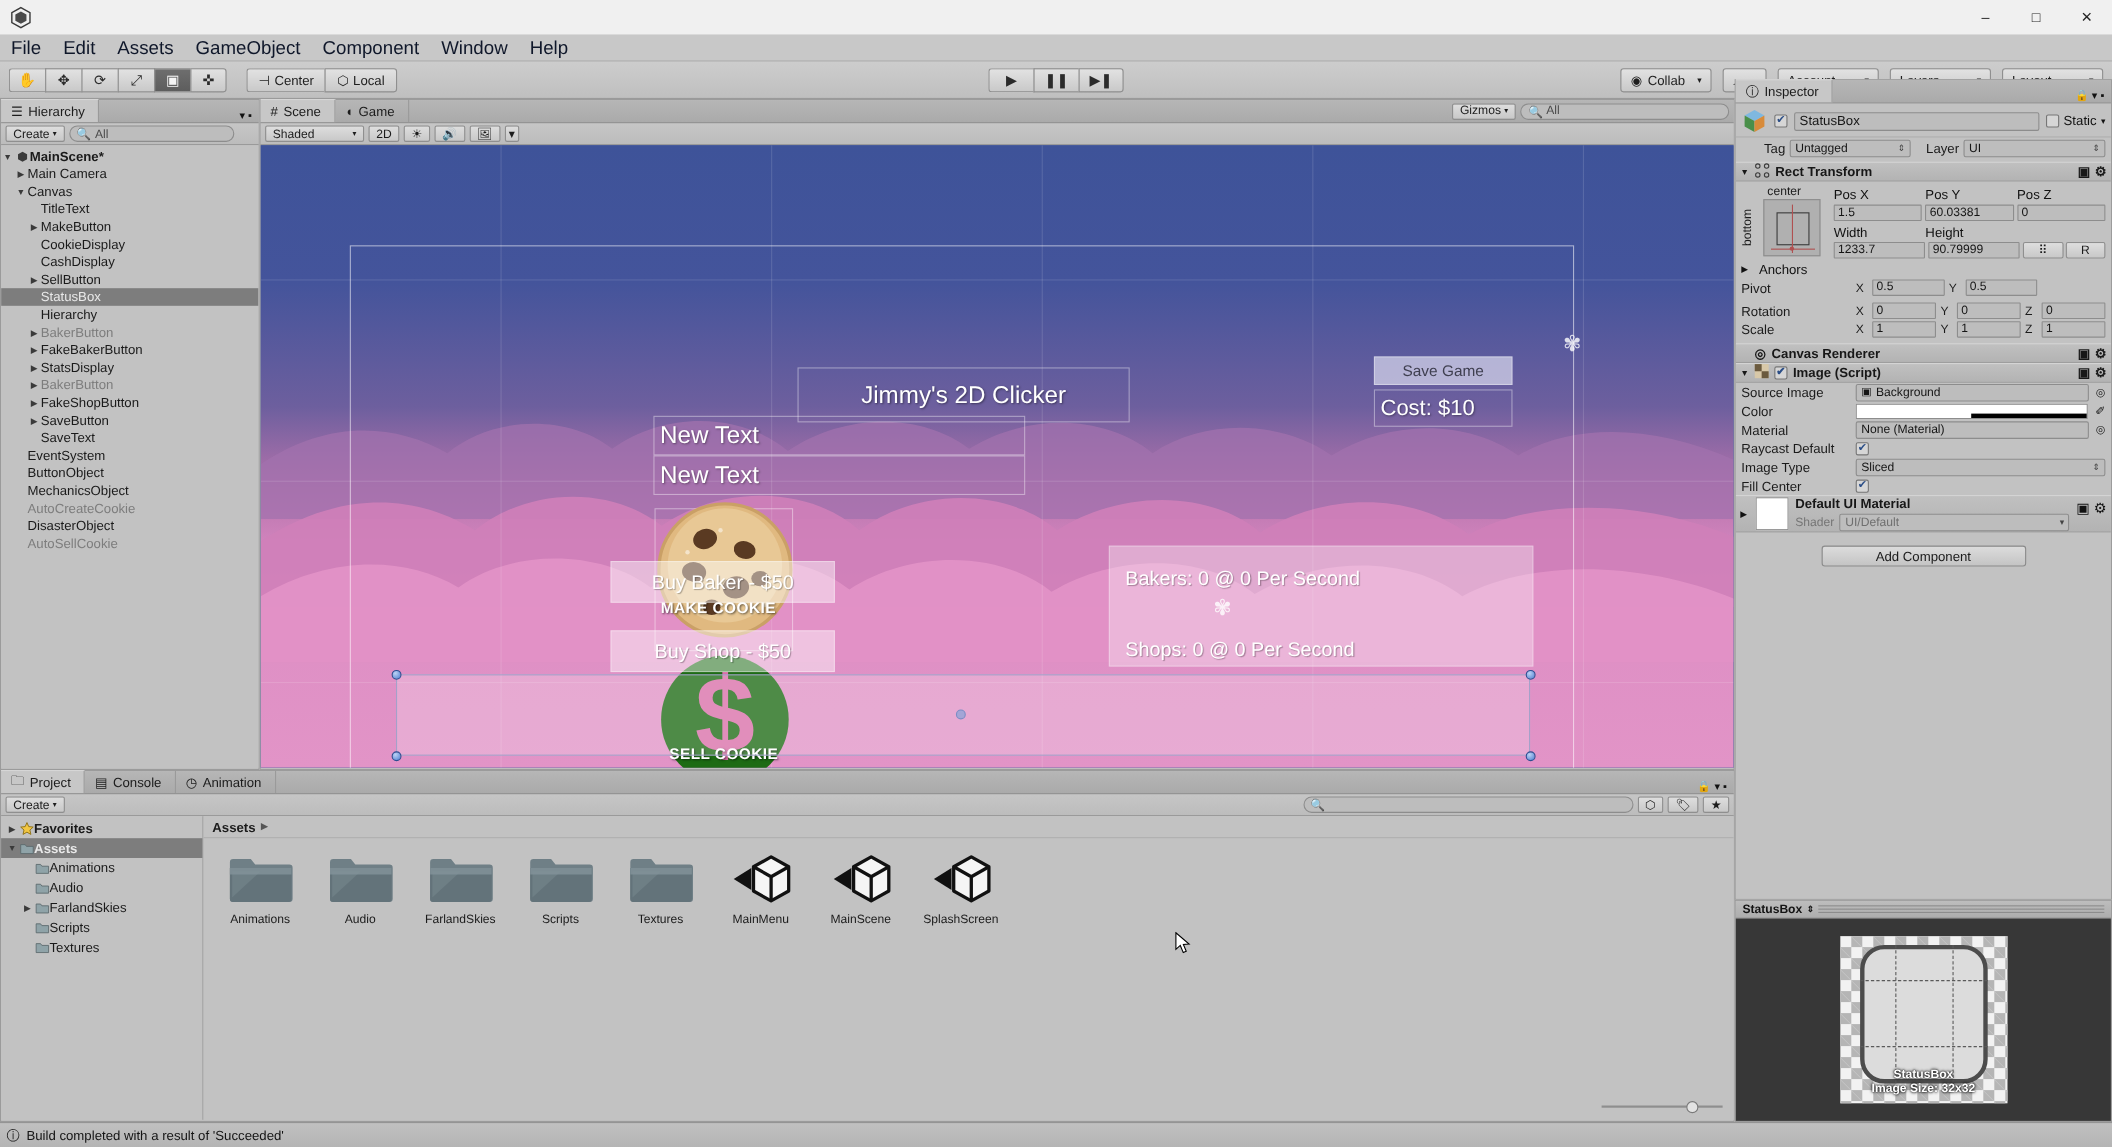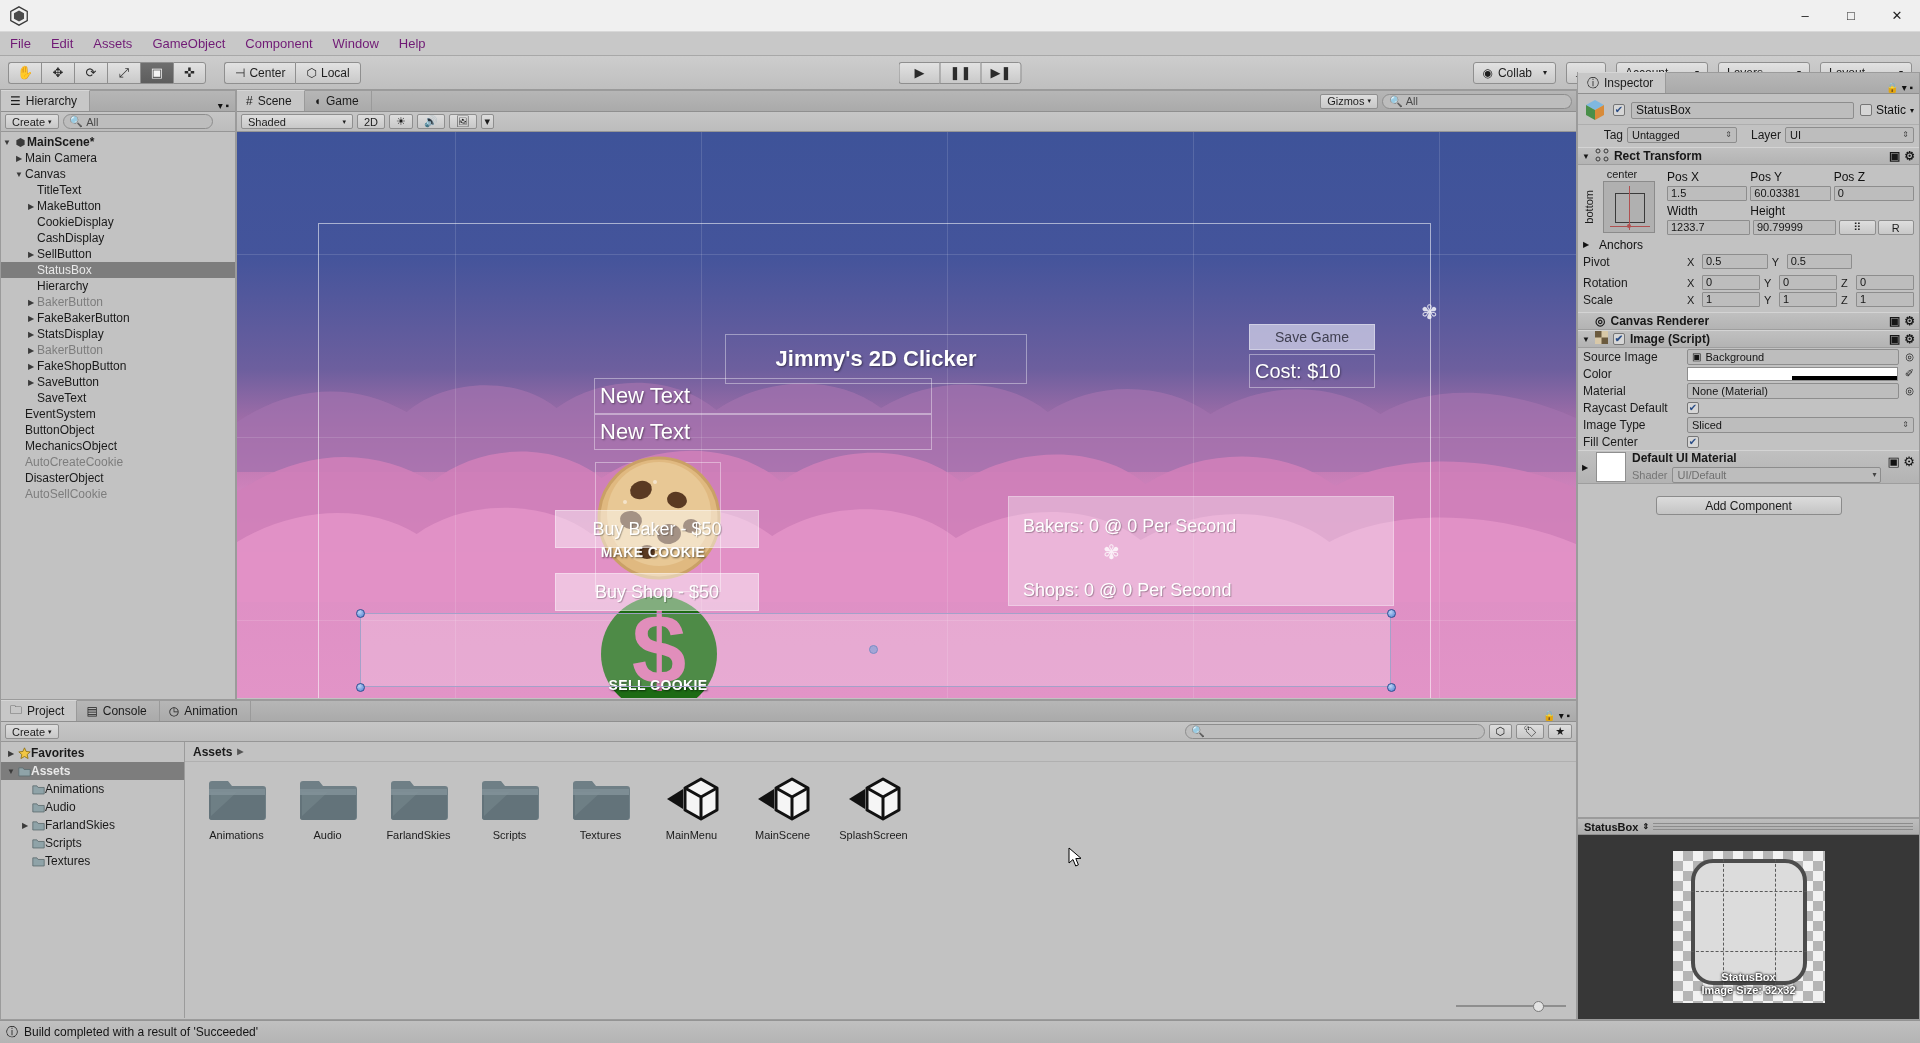--- a/index.html
+++ b/index.html
@@ -24,21 +24,21 @@
     width:46px; height:32px; display:flex; align-items:center; justify-content:center;
     font-size:13px; color:#222;
   }
 
   
   .menubar {
     position:absolute; left:0; top:32px; width:1920px; height:24px;
     background:#c8c8c8; display:flex; align-items:center;
     border-bottom:1px solid #a8a8a8;
   }
-  .menu-item { padding:16px 10px; font-size:13px; color:#701a75; line-height:24px; cursor:default;}
+  .menu-item { padding:16px 10px; font-size:17px; color:#0f172a; line-height:24px; cursor:default;}
 
   
   .toolbar {
     position:absolute; left:0; top:56px; width:1920px; height:34px;
     background:linear-gradient(#cdcdcd,#bfbfbf);
     border-bottom:1px solid #9a9a9a; display:flex; align-items:center;
   }
   .tgroup { display:flex; margin-left:8px; }
   .tbtn {
     width:33px; height:22px; background:linear-gradient(#e2e2e2,#c9c9c9);
@@ -460,21 +460,21 @@
         <span>#</span>
         <span>Scene</span>
       </div>
       <div class="ptab">
         <span>◖</span>
         <span>Game</span>
       </div>
       <div class="ptab-menu">▾ ▪</div>
     </div>
     <div class="sub-toolbar">
-      <div class="mini-btn" style="width:112px">
+      <div class="mini-btn" style="width:90px">
         <span>Shaded</span>
         <span style="margin-left:auto;font-size:7px">▾</span>
       </div>
       <div class="mini-btn">2D</div>
       <div class="mini-btn">☀</div>
       <div class="mini-btn">🔊</div>
       <div class="mini-btn">🖼</div>
       <div class="mini-btn" style="padding:0 3px">▾</div>
       <div class="gizmo-bar">
         <div class="mini-btn">
@@ -506,21 +506,21 @@
       <div class="grid-v" style="left:710px;top:0;width:1px;height:100%"></div>
       <div class="grid-v" style="left:956px;top:0;width:1px;height:100%"></div>
       <div class="grid-v" style="left:1202px;top:0;width:1px;height:100%"></div>
       <div class="grid-h" style="left:0;top:122px;height:1px;width:100%"></div>
       <div class="grid-h" style="left:0;top:305px;height:1px;width:100%"></div>
       <div class="grid-h" style="left:0;top:488px;height:1px;width:100%"></div>
 
       <div class="canvas-rect" style="left:81px;top:91px;width:1113px;height:494px"></div>
 
       <div class="ui-box" style="left:488px;top:202px;width:302px;height:50px"></div>
-      <div class="ui-text" style="left:488px;top:202px;width:302px;height:50px;display:flex;align-items:center;justify-content:center;font-size:22px;font-weight:bold;text-shadow:1px 1px 2px rgba(0,0,0,.45)">Jimmy's 2D Clicker</div>
+      <div class="ui-text" style="left:488px;top:202px;width:302px;height:50px;display:flex;align-items:center;justify-content:center;font-size:22px;font-weight:normal;text-shadow:1px 1px 2px rgba(0,0,0,.45)">Jimmy's 2D Clicker</div>
 
       <div class="ui-box" style="left:357px;top:246px;width:338px;height:36px"></div>
       <div class="ui-text" style="left:363px;top:248px;font-size:22px;line-height:32px;text-shadow:1px 1px 2px rgba(0,0,0,.4)">New Text</div>
       <div class="ui-box" style="left:357px;top:282px;width:338px;height:36px"></div>
       <div class="ui-text" style="left:363px;top:284px;font-size:22px;line-height:32px;text-shadow:1px 1px 2px rgba(0,0,0,.4)">New Text</div>
 
       <div class="ui-box" style="left:358px;top:330px;width:126px;height:130px"></div>
       <svg style="position:absolute;left:358px;top:322px;width:128px;height:128px" viewBox="0 0 128 128">
         <circle cx="64" cy="64" r="60" fill="#e0b980"></circle>
         <circle cx="64" cy="64" r="60" fill="none" stroke="#caa066" stroke-width="3"></circle>

